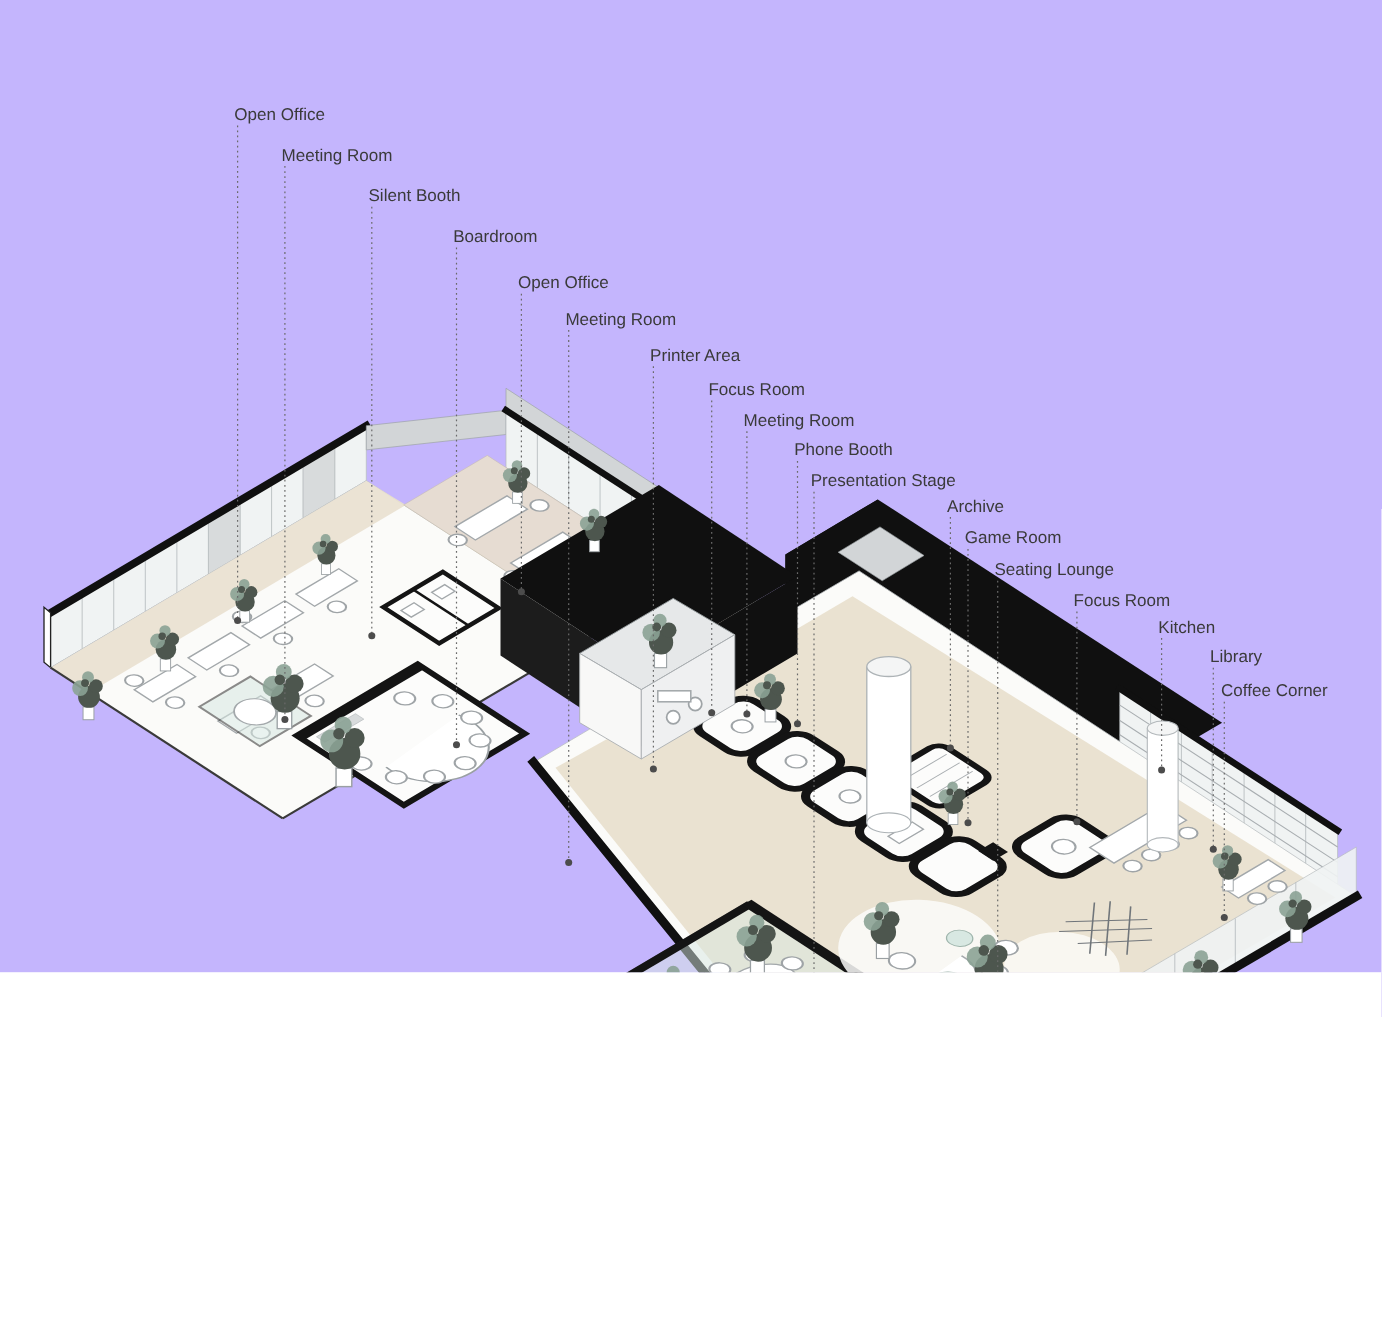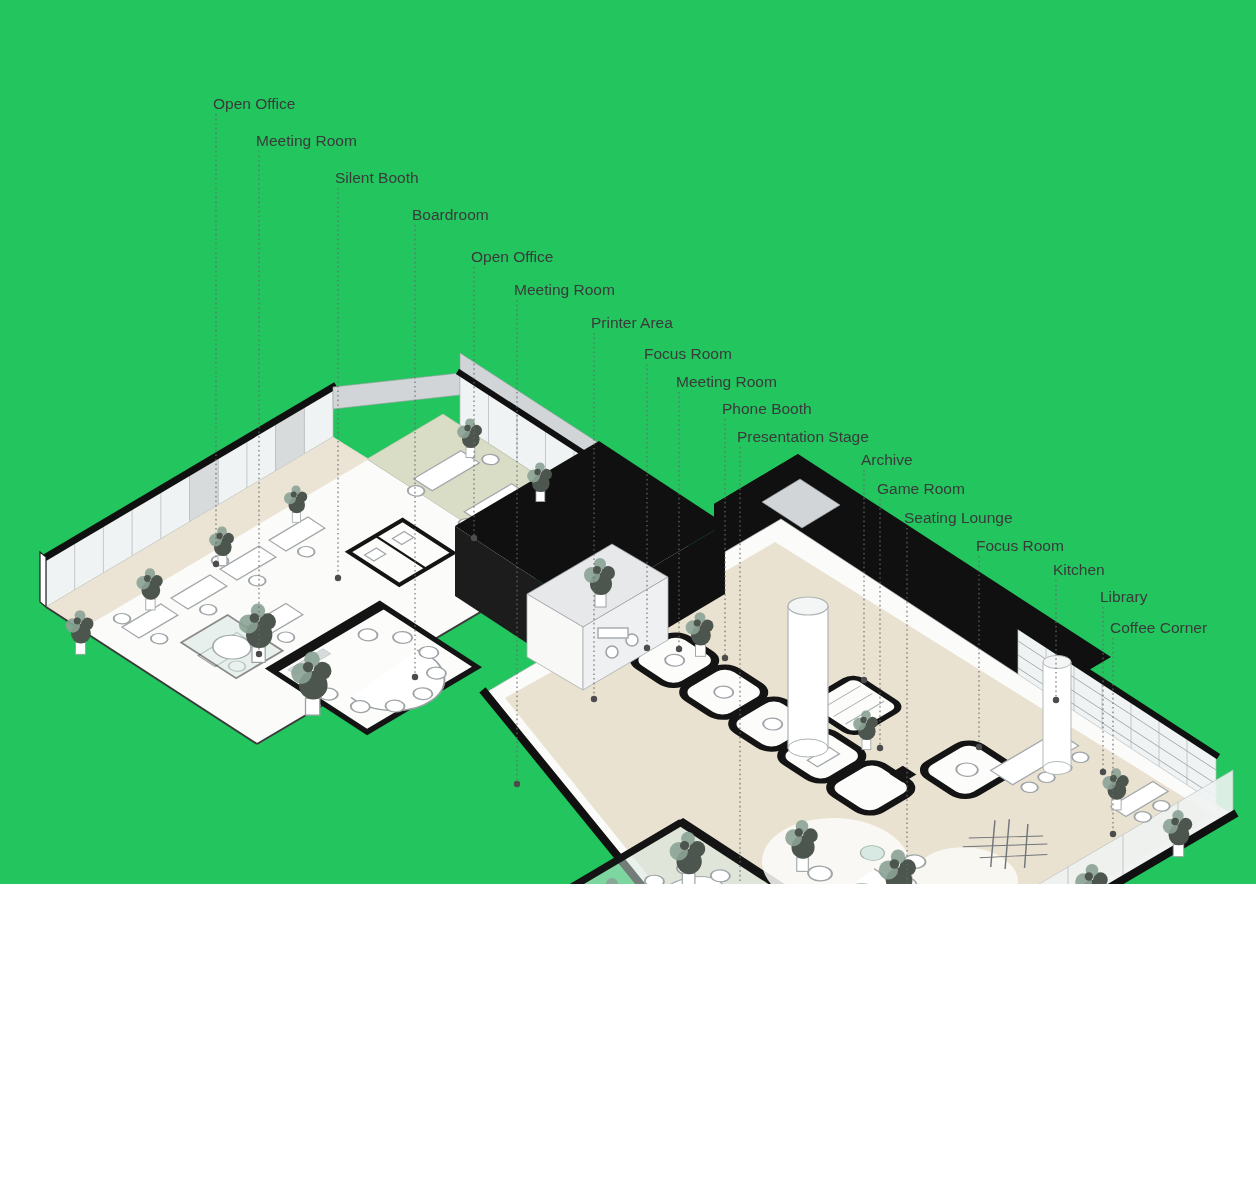--- a/index.html
+++ b/index.html
@@ -1,16 +1,16 @@
 <!DOCTYPE html>
 <html><head>
 <meta charset="utf-8">
 <style>
   html,body{margin:0;padding:0;background:#ffffff;}
-  #stage{position:relative;width:1256px;height:884px;background:#22c55e;overflow:hidden;
+  #stage{position:relative;width:1256px;height:884px;background:#c4b5fd;overflow:hidden;
          font-family:"Liberation Sans",sans-serif;}
   #axo{position:absolute;left:0;top:0;}
   .lbl{font:15.5px "Liberation Sans",sans-serif;fill:#3a3a3a;}
   .ldr{stroke:#6a6a6a;stroke-width:1.1;stroke-dasharray:1.6 3;fill:none;}
   .dot{fill:#4c4c4c;}
   .wallband{stroke:#101010;stroke-linecap:square;fill:none;}
   .glassface{fill:#f0f3f3;stroke:#b7bdbf;stroke-width:.7;}
   .mull{stroke:#b7bdbf;stroke-width:.8;}
   .graypanel{fill:#d8dbdc;stroke:#b0b5b7;stroke-width:.5;}
   .roof{fill:#d2d5d7;stroke:#9aa0a3;stroke-width:.6;}

